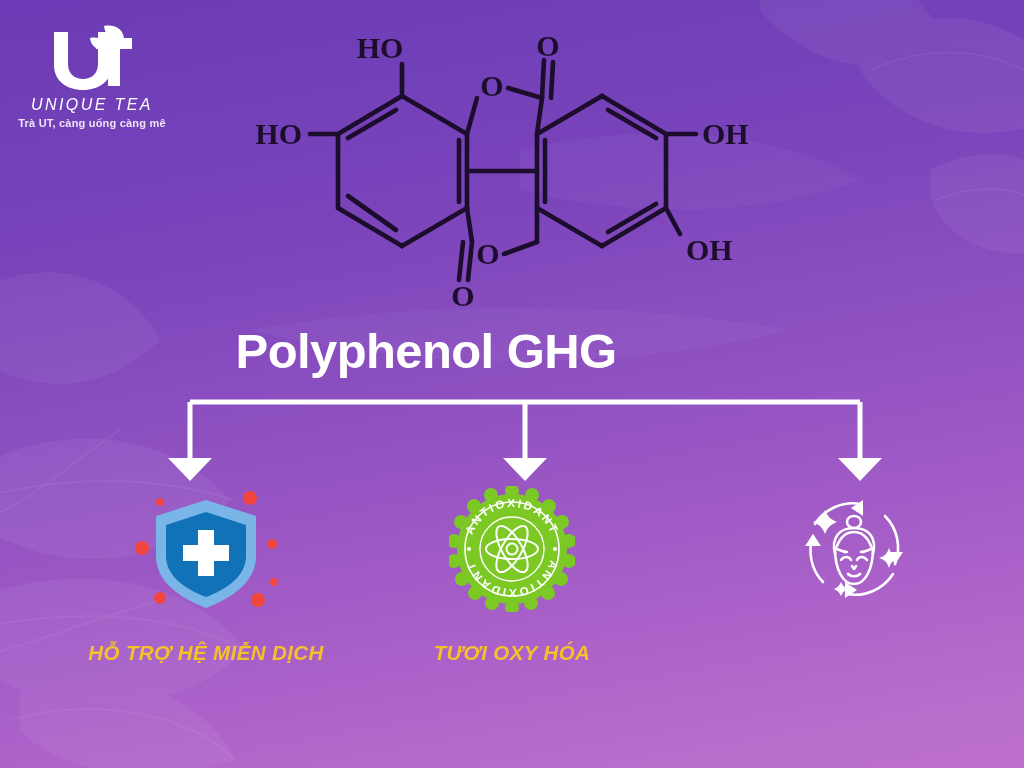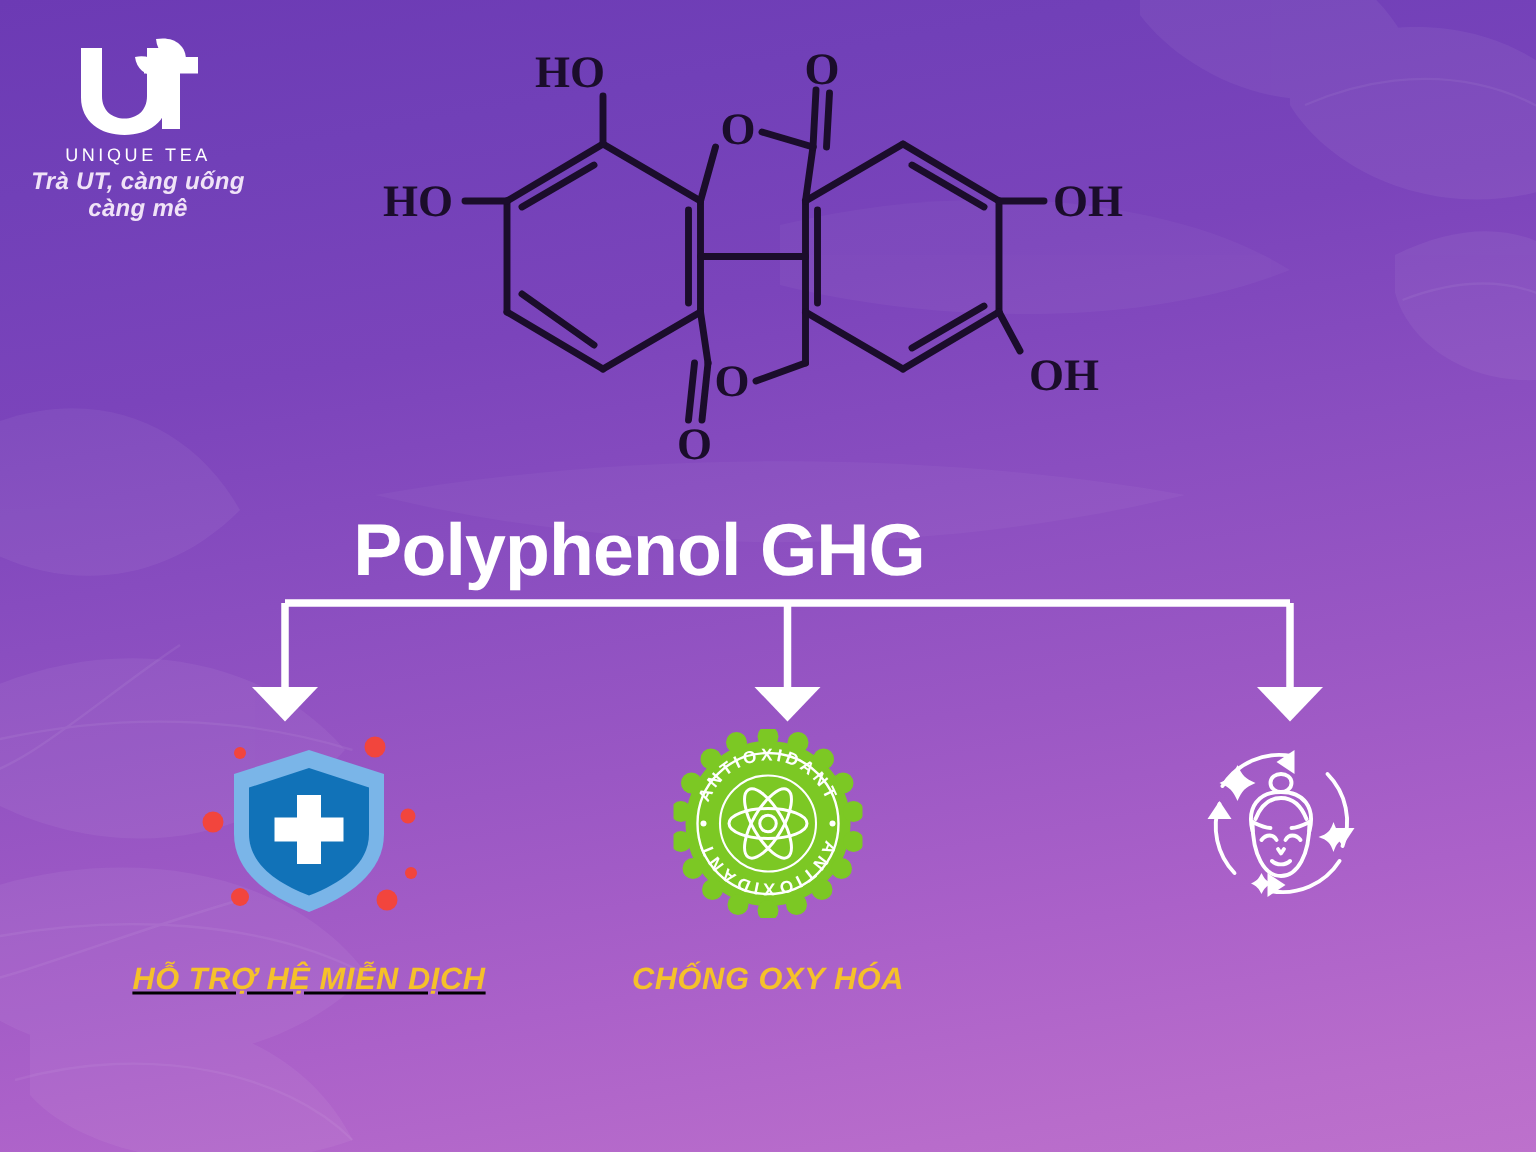--- a/index.html
+++ b/index.html
@@ -35,29 +35,29 @@
   #logo-block {
     position: absolute;
     left: 12px;
     top: 24px;
     width: 160px;
     text-align: center;
     color: #ffffff;
   }
   #logo-mark { width: 96px; height: 66px; display: block; margin: 0 auto; }
   #logo-name {
-    font-size: 12px;
+    font-size: 16px;
     letter-spacing: 2.4px;
     font-weight: 400;
     margin-top: 6px;
     color: #ffffff;
+    font-style: italic;
   }
   #logo-tagline {
-    font-size: 16px;
-    font-style: italic;
+    font-size: 11px;
     font-weight: bold;
     letter-spacing: 0.2px;
     margin-top: 3px;
     color: #f0e3f7;
   }
 
   
   #molecule {
     position: absolute;
     left: 292px;
@@ -79,41 +79,40 @@
     position: absolute;
     left: 0;
     top: 327px;
     width: 852px;
     text-align: center;
     color: #ffffff;
     font-size: 49px;
     font-weight: bold;
     letter-spacing: -0.6px;
     line-height: 1;
-    margin-top: 16px;
   }
 
   
   #connectors {
     position: absolute;
     left: 0;
     top: 384px;
     width: 1024px;
     height: 110px;
   }
   #connectors svg { width: 100%; height: 100%; }
 
   
   .benefit {
     position: absolute;
     top: 486px;
     width: 300px;
     text-align: center;
   }
-  #benefit-0 { left: 56px; text-decoration: underline; }
+  #benefit-0 { left: 56px; }
   #benefit-1 { left: 362px; }
   #benefit-2 { left: 704px; }
   .benefit-icon {
     height: 126px;
     display: flex;
     align-items: center;
     justify-content: center;
   }
   .benefit-label {
     margin-top: 28px;
@@ -319,21 +318,21 @@
         </g>
 
         <g stroke="#ffffff" stroke-width="2" fill="none">
           <ellipse cx="63" cy="63" rx="26" ry="10"></ellipse>
           <ellipse cx="63" cy="63" rx="26" ry="10" transform="rotate(60 63 63)"></ellipse>
           <ellipse cx="63" cy="63" rx="26" ry="10" transform="rotate(120 63 63)"></ellipse>
           <circle cx="63" cy="63" r="5.5"></circle>
         </g>
       </svg>
     </div>
-    <div class="benefit-label">CHỐNG OXY HÓA</div>
+    <div class="benefit-label">TƯƠI OXY HÓA</div>
   </div>
 
   <div class="benefit" id="benefit-2">
     <div class="benefit-icon">
       <svg width="126" height="126" viewBox="0 0 126 126">
         <g stroke="#ffffff" stroke-width="2.6" fill="none" stroke-linecap="round">
 
           <path d="M 94 30 A 45 45 0 0 1 104 78"></path>
           <path d="M 32 96 A 45 45 0 0 1 22 50"></path>
           <path d="M 24 38 A 45 45 0 0 1 70 18"></path>

